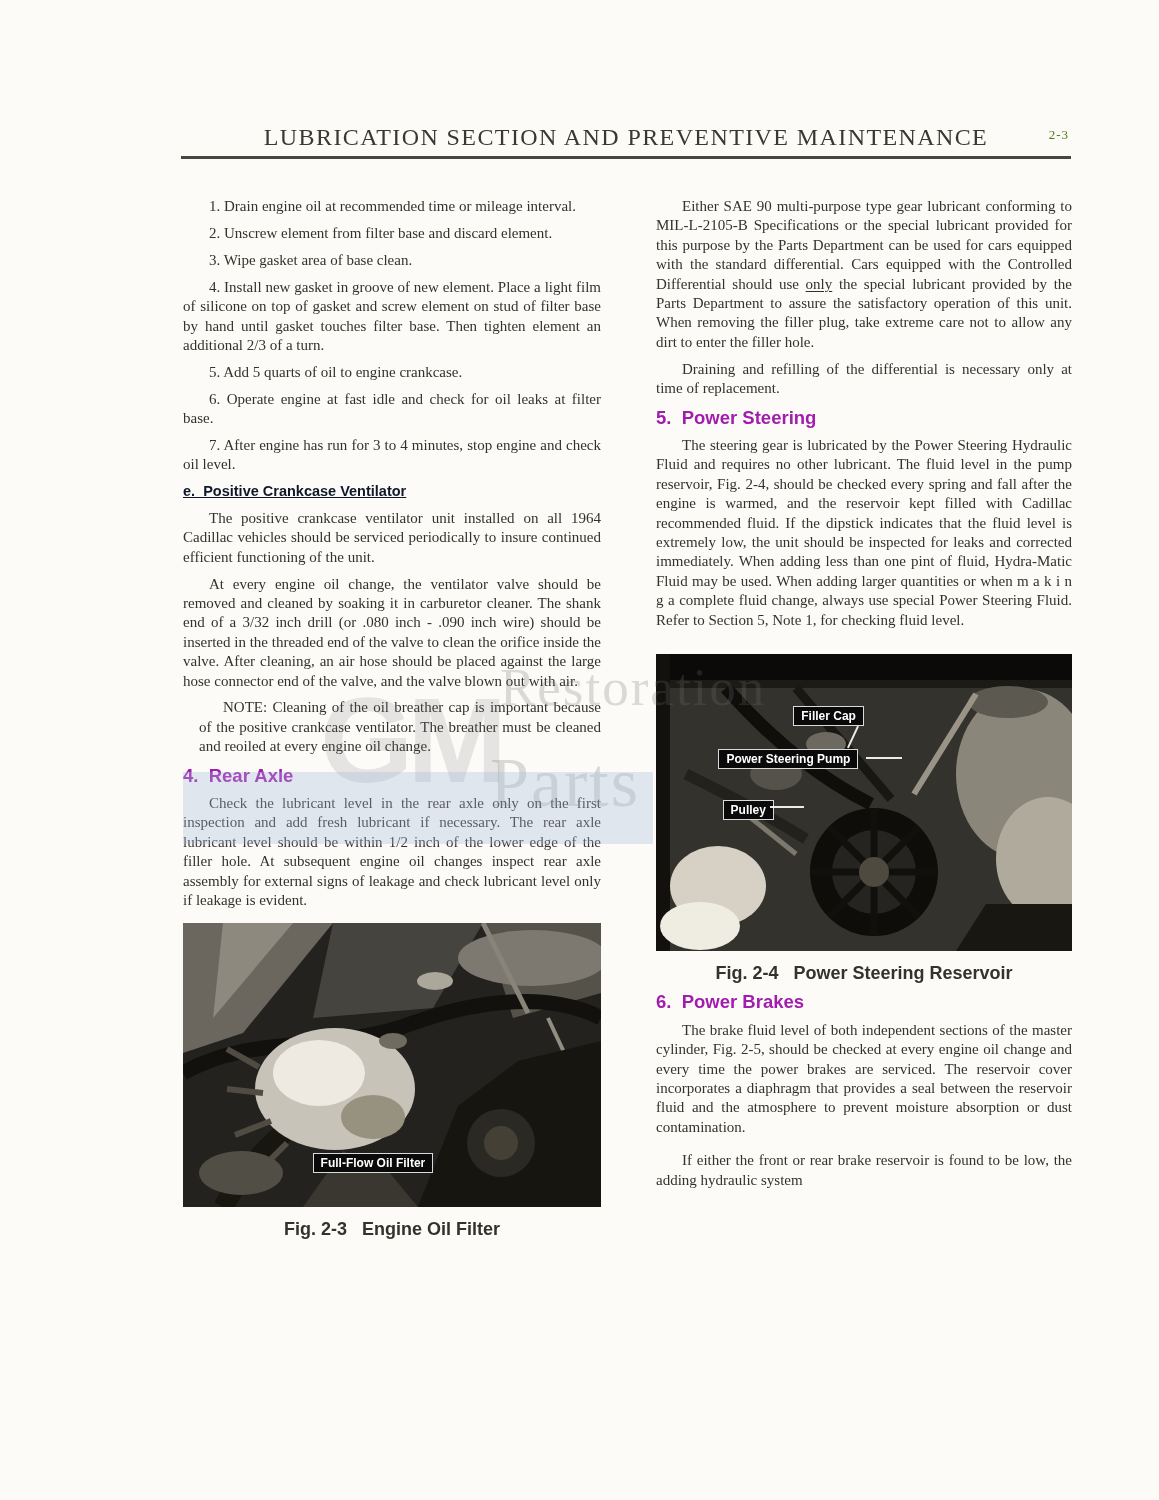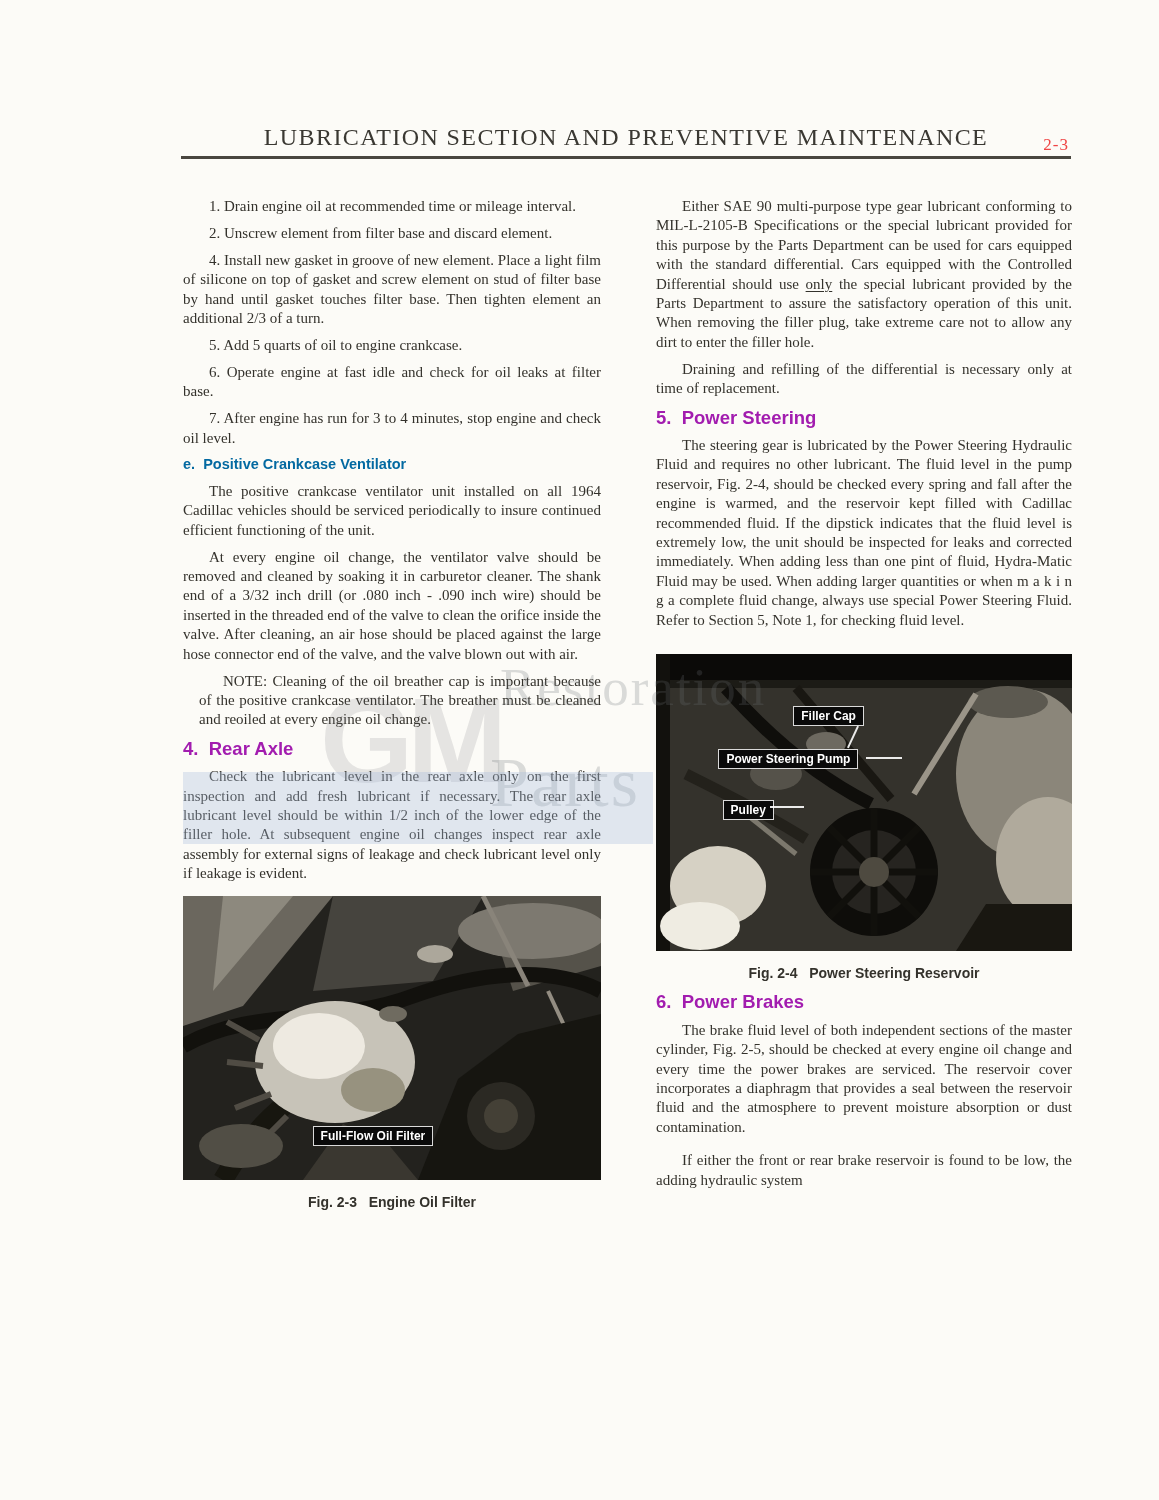--- a/index.html
+++ b/index.html
@@ -14,21 +14,21 @@
     color: #34322c;
   }
   
   .header { position: absolute; left: 181px; top: 124px; width: 890px; }
   .header-title {
     display: block; text-align: center;
     font-size: 24px; letter-spacing: 1.4px; color: #3a3832; white-space: pre;
   }
   .header-page {
     position: absolute; right: 2px; top: 3px;
-    font-size: 17px; letter-spacing: 1px; color: #ef4444; margin-top: 8px;
+    font-size: 13px; letter-spacing: 1px; color: #4d7c0f;
   }
   .header-rule {
     position: absolute; left: 181px; top: 156px;
     width: 890px; height: 3px; background: #49463f;
   }
   
   .col {
     position: absolute; top: 197px; width: 418px;
     font-size: 15px; line-height: 19.4px;
     text-align: justify; hyphens: auto; z-index: 1;
@@ -37,22 +37,22 @@
   .col-right { left: 656px; width: 416px; }
   p.body { margin: 0 0 7.5px; text-indent: 26px; }
   p.note { margin: 2px 0 2px 16px; text-indent: 24px; }
   h2.section {
     font-family: "Liberation Sans", sans-serif;
     font-size: 18.5px; font-weight: bold; color: #a21caf;
     margin: 9px 0 9px; text-align: left; white-space: pre;
   }
   h3.subsection {
     font-family: "Liberation Sans", sans-serif;
-    font-size: 14.5px; font-weight: bold; color: #0369a1;
-    margin: 5px 0 7px; text-align: left; white-space: pre;
+    font-size: 14.5px; font-weight: bold; color: #0f172a;
+    margin: 5px 0 7px; text-align: left; white-space: pre; text-decoration: underline;
   }
   .u { text-decoration: underline; text-underline-offset: 2px; }
   .space-above { margin-top: 26px; font-family: Liberation Serif, serif; }
   
   figure { margin: 0; }
   .figure-left  { margin-top: 12px; }
   .figure-right { margin-top: 24px; }
   .photo { position: relative; width: 100%; background: #5eead4; }
   .photo-fig23 { height: 284px; }
   .photo-fig24 { height: 297px; }
@@ -61,21 +61,21 @@
     position: absolute; background: #0a0a0a; color: #ffffff;
     border: 1px solid rgba(255,255,255,0.85);
     font-family: "Liberation Sans", sans-serif;
     font-size: 12px; font-weight: bold;
     padding: 2px 7px; white-space: pre; text-indent: 0; line-height: 14px;
   }
   .leader { position: absolute; background: rgba(255,255,255,0.9); }
   figcaption {
     text-align: center;
     font-family: "Liberation Sans", sans-serif;
-    font-size: 14px; font-weight: bold; color: #34322c;
+    font-size: 18px; font-weight: bold; color: #34322c;
     margin-top: 13px; white-space: pre; text-indent: 0;
   }
   
   .watermark {
     position: absolute; left: 300px; top: 650px; z-index: 2;
     pointer-events: none; font-family: "Liberation Serif", serif;
   }
   .watermark-logo {
     position: absolute; left: 20px; top: 30px;
     font-family: "Liberation Sans", sans-serif; font-weight: bold;
@@ -106,20 +106,21 @@
 
   <div class="header">
     <span class="header-title">LUBRICATION SECTION AND PREVENTIVE MAINTENANCE</span>
     <span class="header-page">2-3</span>
   </div>
   <div class="header-rule"></div>
 
   <div class="col col-left">
     <p class="body">1.  Drain engine oil at recommended time or mileage interval.</p>
     <p class="body">2.  Unscrew element from filter base and discard element.</p>
+    <p class="body">3.  Wipe gasket area of base clean.</p>
     <p class="body">4.  Install new gasket in groove of new element. Place a light film of silicone on top of gasket and screw element on stud of filter base by hand until gasket touches filter base.  Then tighten element an additional 2/3 of a turn.</p>
     <p class="body">5.  Add 5 quarts of oil to engine crankcase.</p>
     <p class="body">6.  Operate engine at fast idle and check for oil leaks at filter base.</p>
     <p class="body">7.  After engine has run for 3 to 4 minutes, stop engine and check oil level.</p>
 
     <h3 class="subsection">e.  Positive Crankcase Ventilator</h3>
     <p class="body">The positive crankcase ventilator unit installed on all 1964 Cadillac vehicles should be serviced periodically to insure continued efficient functioning of the unit.</p>
     <p class="body">At every engine oil change, the ventilator valve should be removed and cleaned by soaking it in carburetor cleaner.  The shank end of a 3/32 inch drill (or .080 inch - .090 inch wire) should be inserted in the threaded end of the valve to clean the orifice inside the valve.  After cleaning, an air hose should be placed against the large hose connector end of the valve, and the valve blown out with air.</p>
     <p class="note">NOTE:   Cleaning of the oil breather cap is important because of the positive crankcase ventilator.  The breather must be cleaned and reoiled at every engine oil change.</p>
 

